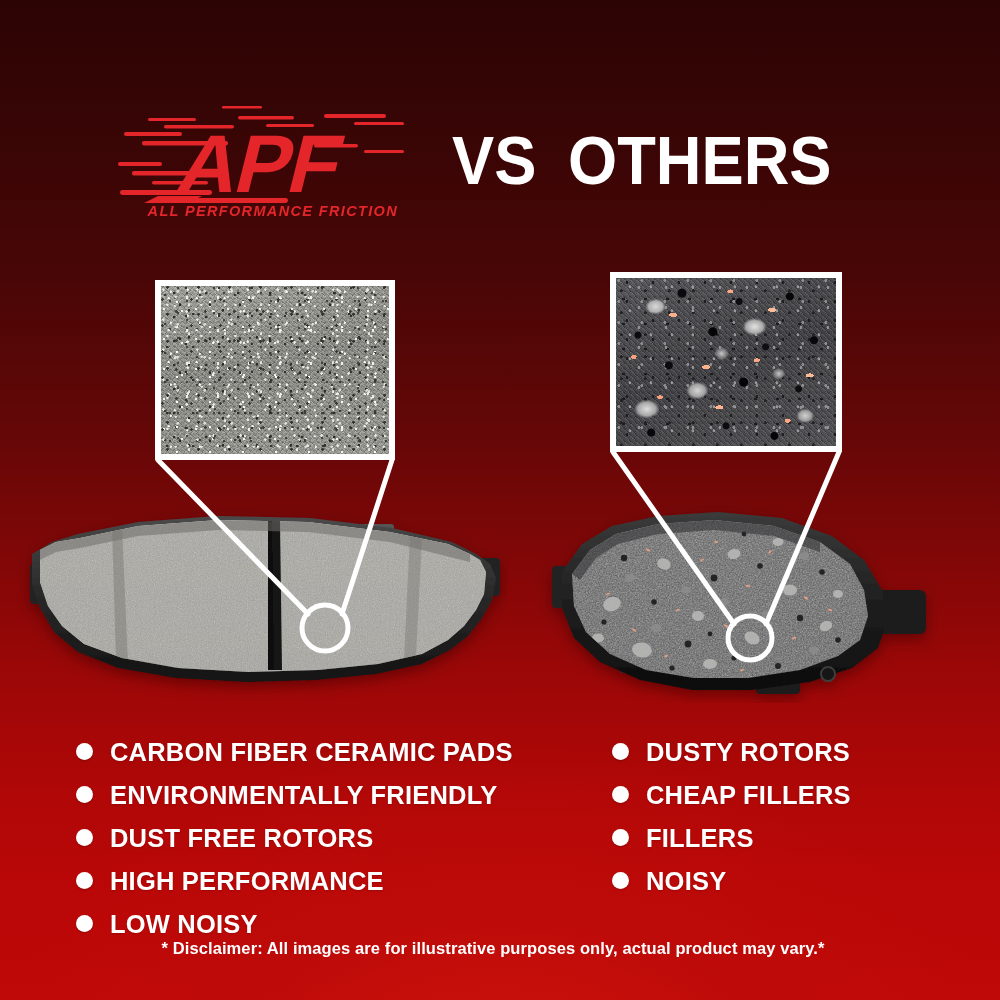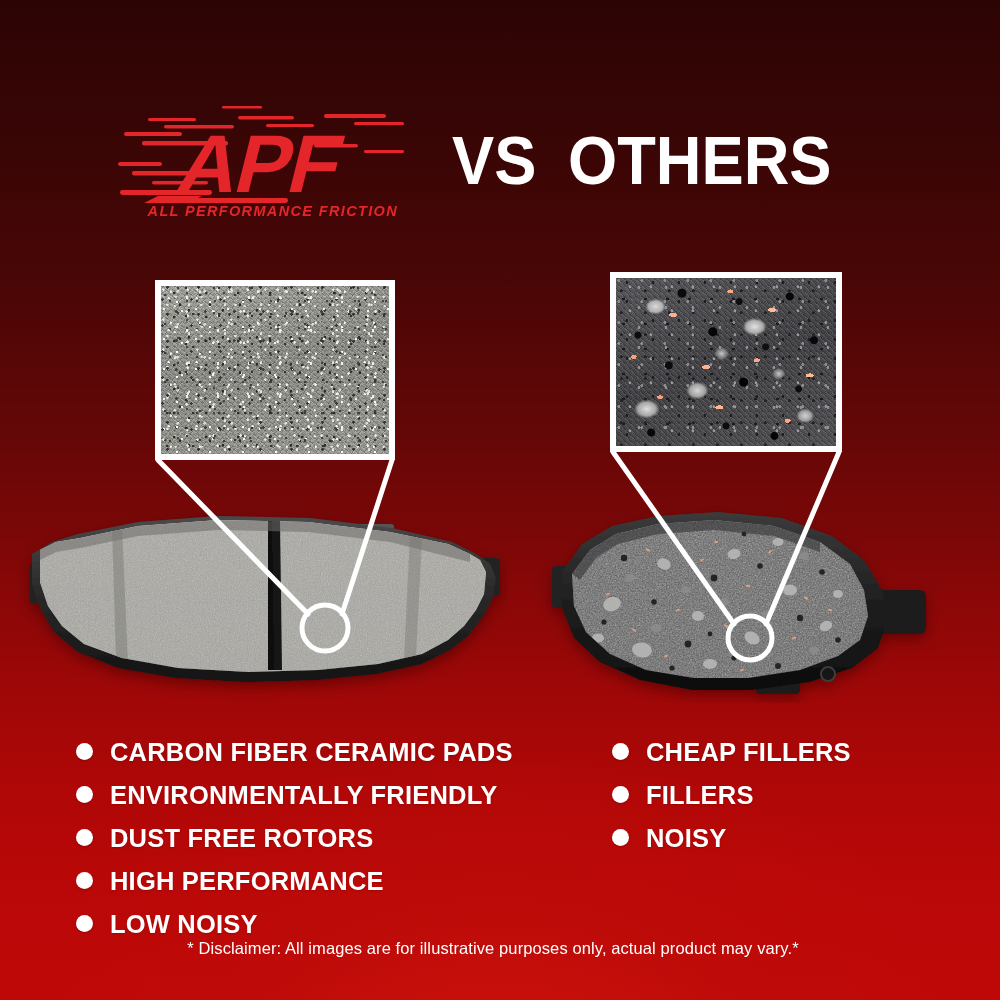--- a/index.html
+++ b/index.html
@@ -172,21 +172,21 @@
   .feat-text{
     color:#ffffff;font-weight:700;font-size:25.5px;line-height:26px;
     letter-spacing:.2px;white-space:nowrap;
     font-family:"Liberation Sans", sans-serif;
     text-shadow:0 1px 2px rgba(90,0,0,.30);
   }
 
   
   .disclaimer{
     position:absolute;left:0;top:938px;width:986px;text-align:center;
-    color:#ffffff;font-size:16.5px;font-weight:400;line-height:20px;
+    color:#ffffff;font-size:16.5px;font-weight:700;line-height:20px;
     letter-spacing:.1px;white-space:nowrap;
     font-family:"Liberation Sans", sans-serif;
   }
 </style>
 </head>
 <body>
 
 <div id="stage">
 
   <div class="logo-wrap">
@@ -454,20 +454,24 @@
     </li>
     <li class="feat-item">
       <span class="bullet"></span>
       <span class="feat-text">LOW NOISY</span>
     </li>
   </ul>
 
   <ul class="feat-list" id="list-oth">
     <li class="feat-item">
       <span class="bullet"></span>
+      <span class="feat-text">DUSTY ROTORS</span>
+    </li>
+    <li class="feat-item">
+      <span class="bullet"></span>
       <span class="feat-text">CHEAP FILLERS</span>
     </li>
     <li class="feat-item">
       <span class="bullet"></span>
       <span class="feat-text">FILLERS</span>
     </li>
     <li class="feat-item">
       <span class="bullet"></span>
       <span class="feat-text">NOISY</span>
     </li>

